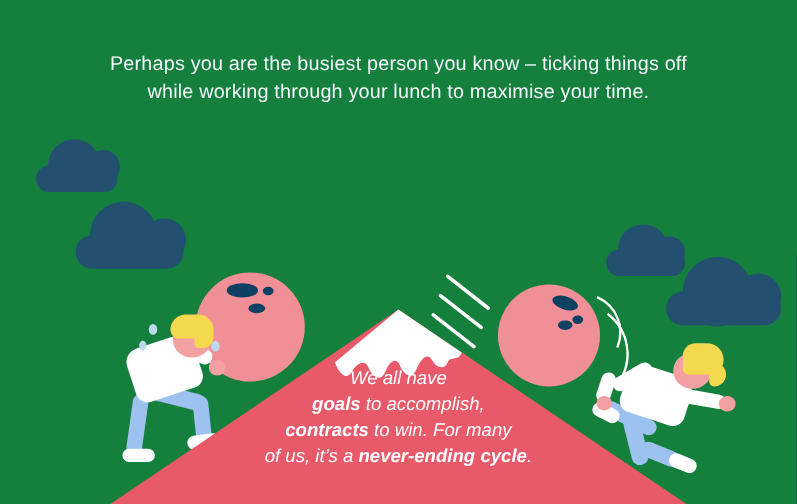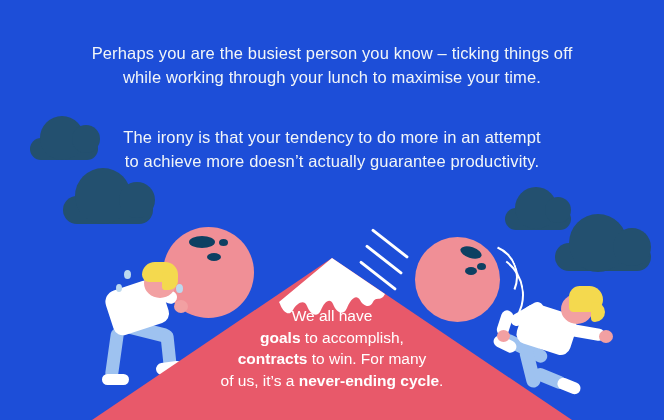--- a/index.html
+++ b/index.html
@@ -5,21 +5,21 @@
   html, body {
     margin: 0;
     padding: 0;
     background: #0d4062;
   }
   #stage {
     position: relative;
     width: 664px;
     height: 420px;
     overflow: hidden;
-    background: #1d4ed8;
+    background: #15803d;
     font-family: "Liberation Sans", sans-serif;
   }
 
   
   .cloud {
     position: absolute;
     background: #23506f;
     border-radius: 14px;
   }
   .cloud::before,
@@ -125,43 +125,40 @@
   #banner-text {
     position: absolute;
     left: 182px;
     top: 305px;
     width: 300px;
     text-align: center;
     color: #ffffff;
     font-size: 15.5px;
     line-height: 21.5px;
     z-index: 9;
+    font-style: italic;
   }
   #banner-text .bline { display: block; white-space: pre; }
   #banner-text b { font-weight: bold; text-align: right; }
 </style>
 </head>
 <body>
 
 <div id="stage">
 
   <div class="cloud" id="cloud-1"></div>
   <div class="cloud" id="cloud-2"></div>
   <div class="cloud" id="cloud-3"></div>
   <div class="cloud" id="cloud-4"></div>
 
   <div class="copy" id="paragraph-1">
     <span class="line">Perhaps you are the busiest person you know – ticking things off</span>
     <span class="line">while working through your lunch to maximise your time.</span>
   </div>
 
-  <div class="copy" id="paragraph-2">
-    <span class="line">The irony is that your tendency to do more in an attempt</span>
-    <span class="line">to achieve more doesn’t actually guarantee productivity.</span>
-  </div>
 
   <div class="speed-line" id="speed-line-1"></div>
   <div class="speed-line" id="speed-line-2"></div>
   <div class="speed-line" id="speed-line-3"></div>
 
   <div class="boulder" id="boulder-left">
     <div class="crater" style="left:26px; top:9px;  width:26px; height:12px;"></div>
     <div class="crater" style="left:56px; top:12px; width:9px;  height:7px;"></div>
     <div class="crater" style="left:44px; top:26px; width:14px; height:8px;"></div>
   </div>

